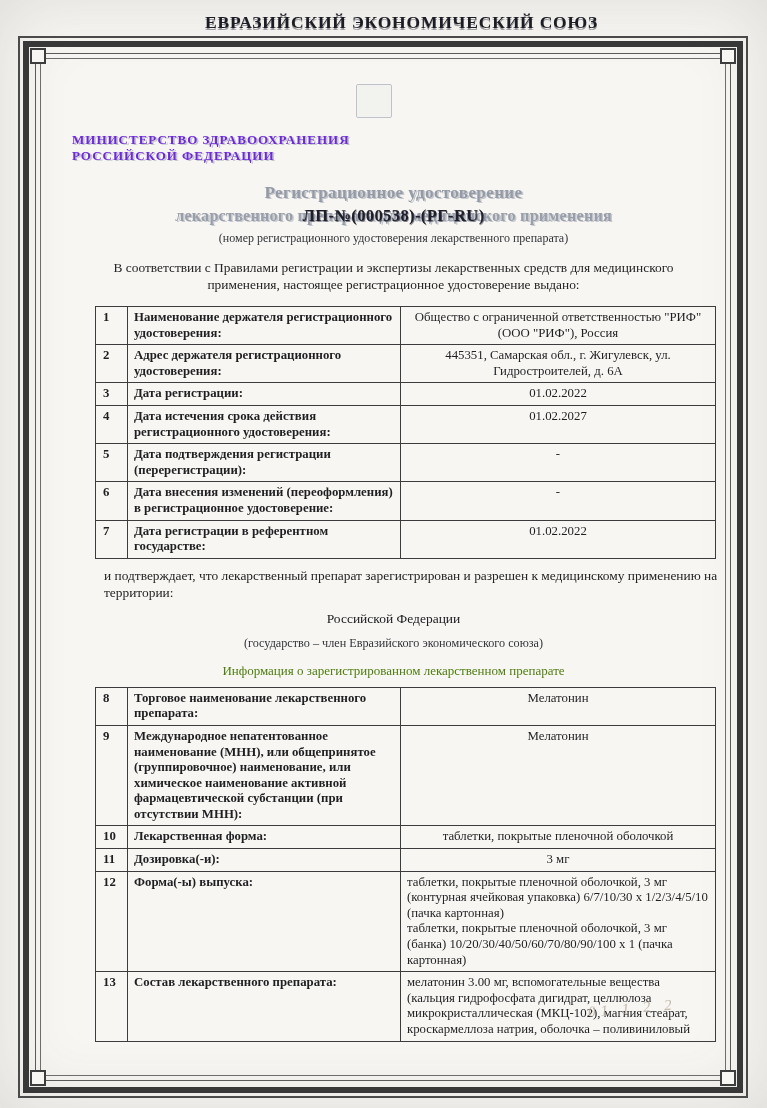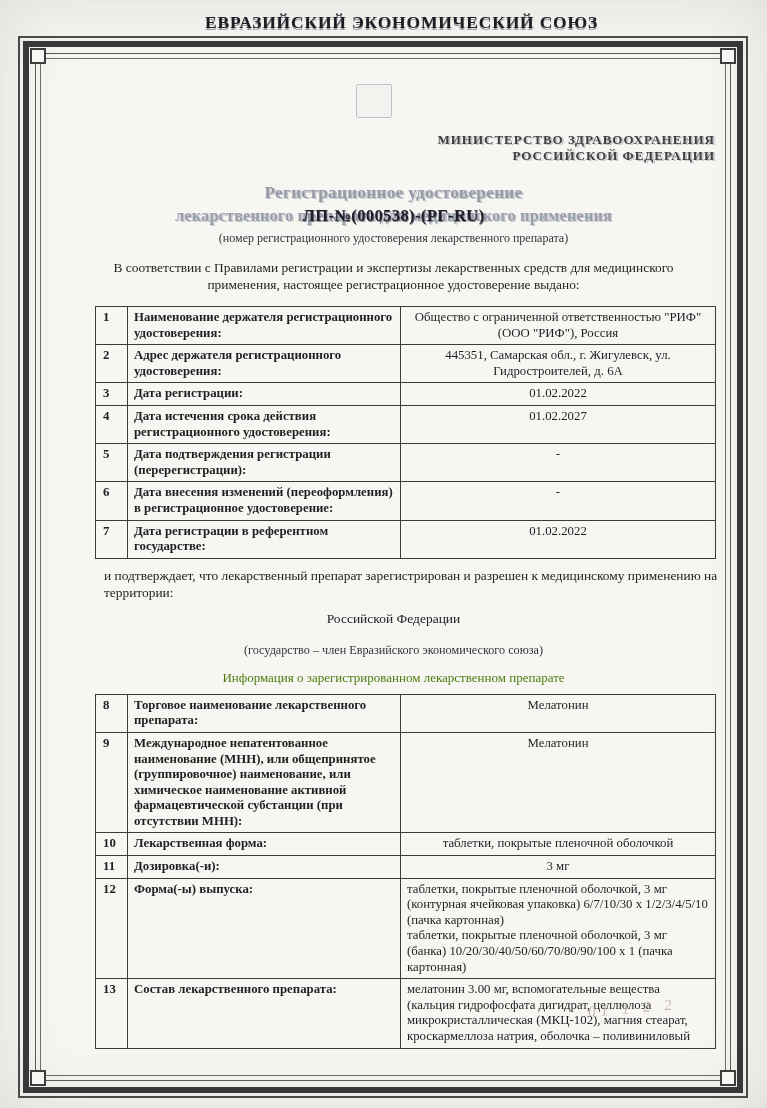--- a/index.html
+++ b/index.html
@@ -31,23 +31,23 @@
   }
 
   
   .content { position:absolute; left:72px; right:52px; top:78px; }
 
   .emblem {
     width:36px; height:34px; border:1.5px solid #b6bac2; border-radius:2px;
     margin:6px auto 14px; transform:translateX(-20px); opacity:0.85; background:rgba(200,204,212,0.12);
   }
   .ministry {
-    margin-top:6px; text-align:right;
+    margin-top:6px; text-align:left;
     font-size:13px; font-weight:bold; letter-spacing:1px; line-height:16px;
-    color:#404040; text-shadow: 1.8px 1px 0.5px rgba(130,138,155,0.45);
+    color:#6d28d9; text-shadow: 1.8px 1px 0.5px rgba(130,138,155,0.45);
   }
   .cert-title { margin-top:18px; text-align:center; }
   .ct1 {
     font-size:17px; font-weight:bold; letter-spacing:0.4px; line-height:21px;
     color:#949aa6; text-shadow: 1.6px 1px 0.5px rgba(135,142,158,0.45);
   }
   .ct2-wrap { position:relative; margin-top:2px; height:22px; }
   .ct2 {
     font-size:16px; font-weight:bold; letter-spacing:0.3px; line-height:22px;
     color:#989eaa; text-shadow: 1.6px 1px 0.5px rgba(140,147,162,0.45);
@@ -71,21 +71,21 @@
     border:1px solid #3c3c3c; vertical-align:top;
     padding:3px 6px; font-size:12.8px; line-height:15.6px; color:#1f1f22;
   }
   td.num { font-weight:bold; padding-left:7px; }
   td.lbl { font-weight:bold; }
   td.val { text-align:center; }
   td.val.left { text-align:left; white-space:pre-line; }
 
   .confirm { margin:8px 0 0 32px; width:620px; font-size:13.4px; line-height:17px; }
   .territory { margin-top:10px; text-align:center; font-size:13.5px; color:#202024; }
-  .terr-caption { margin-top:16px; text-align:center; font-size:12.2px; color:#33343a; }
+  .terr-caption { margin-top:9px; text-align:center; font-size:12.2px; color:#33343a; }
   .info-heading { margin-top:12px; text-align:center; font-size:13px; color:#4d7c0f; }
 
   .pencil {
     position:absolute; left:588px; top:1000px;
     font-style:italic; font-size:15px; letter-spacing:5px;
     color:#b5a99b; transform:rotate(-5deg); opacity:0.8;
   }
 </style>
 </head>
 <body>

